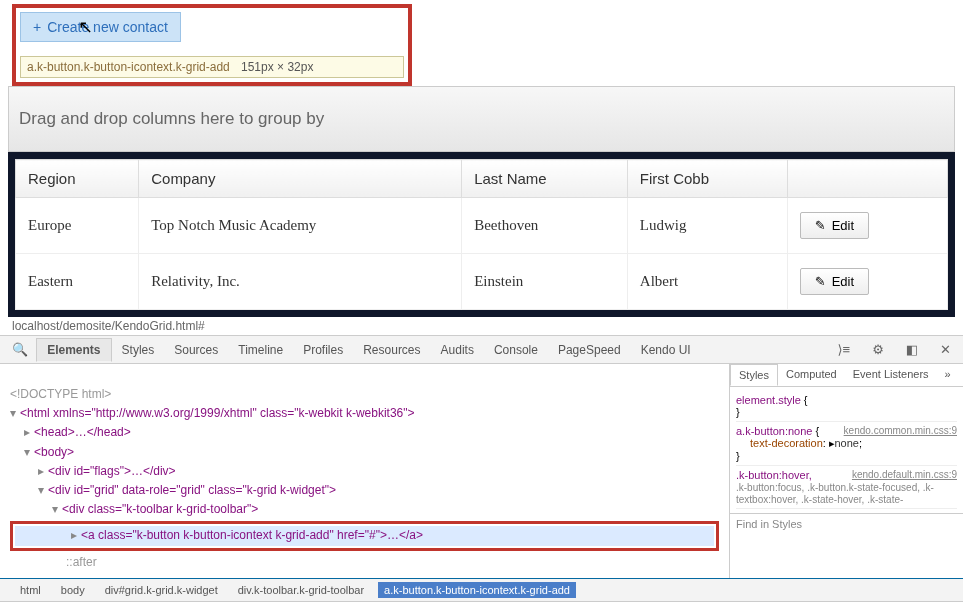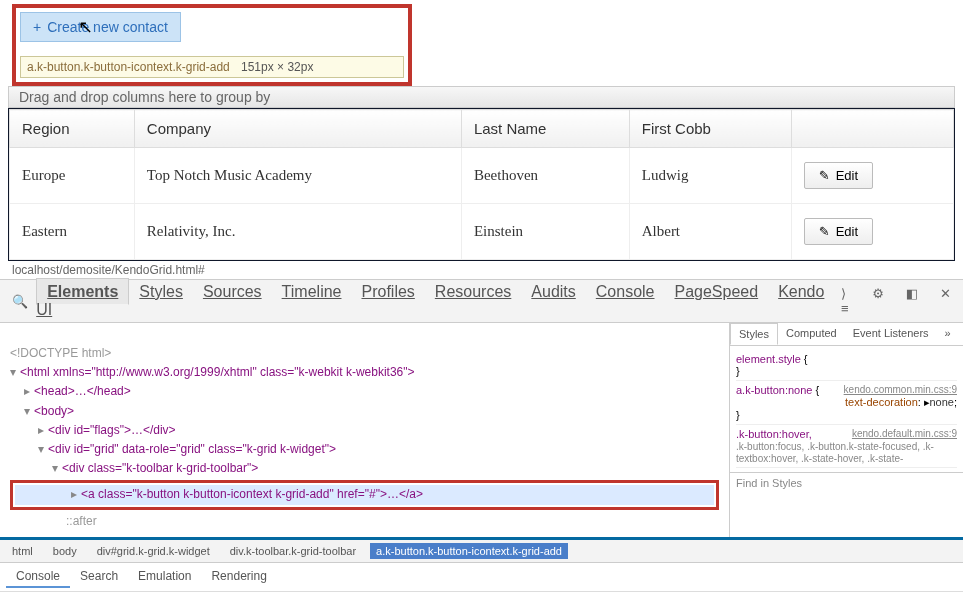--- a/index.html
+++ b/index.html
@@ -5,34 +5,34 @@
 * { box-sizing: border-box; margin: 0; padding: 0; font-family: Arial, sans-serif; }
 body { font-size: 13px; background: #fff; }
 
 .page-top { border: 4px solid #c0352d; padding: 4px; margin: 4px 8px 0 12px; width: 400px; position: relative; }
 .create-btn { background: linear-gradient(#eef5fb, #d5e7f6); border: 1px solid #9cc3e6; color: #2e6fbb; padding: 6px 12px; display: inline-flex; align-items: center; gap: 6px; font-size: 14px; cursor: pointer; }
 .create-btn.highlighted { background: #cce3f7; }
 .cursor-ptr { position: absolute; top: 8px; left: 62px; font-size: 18px; pointer-events: none; }
 .tooltip-box { background: #fdfbe6; border: 1px solid #ccc798; padding: 3px 6px; margin-top: 14px; font-family: monospace; font-size: 12px; color: #555; }
 .tooltip-box .sel { color: #8a6d3b; }
 
-.group-header { background: linear-gradient(#f7f7f7, #e6e6e6); color: #666; padding: 2px 10px; font-size: 14px; border: 1px solid #ccc; margin: 0 8px; }
+.group-header { background: linear-gradient(#f7f7f7, #e6e6e6); color: #666; padding: 22px 10px; font-size: 17px; border: 1px solid #ccc; margin: 0 8px; }
 
-.grid-wrap { margin: 0 8px; border: 1px solid #0f172a; }
+.grid-wrap { margin: 0 8px; border: 7px solid #0f172a; }
 table { width: 100%; border-collapse: collapse; }
 th { background: linear-gradient(#fff, #f0f0f0); text-align: left; padding: 10px 12px; font-weight: normal; font-size: 15px; color: #333; border: 1px solid #ddd; }
 td { padding: 14px 12px; border: 1px solid #eee; font-size: 15px; font-family: Georgia, serif; color: #333; vertical-align: middle; }
 .edit-btn { background: linear-gradient(#fff, #eee); border: 1px solid #bbb; padding: 5px 14px; border-radius: 2px; cursor: pointer; display: inline-flex; align-items: center; gap: 6px; font-size: 13px; }
 
 .url-bar { color: #666; font-size: 12px; padding: 2px 4px; margin-left: 8px; }
 
 .devtools { border-top: 1px solid #ccc; background: #f3f3f3; }
 .dt-tabs { display: flex; align-items: center; gap: 0; border-bottom: 1px solid #ccc; padding: 2px 4px; }
 .dt-tabs .icon-sm { padding: 4px 8px; color: #666; cursor: pointer; }
-.dt-tabs .tab { padding: 4px 10px; color: #555; cursor: pointer; font-size: 16px; text-decoration: underline; }
+.dt-tabs .tab { padding: 4px 10px; color: #555; cursor: pointer; font-size: 12px; }
 .dt-tabs .tab.active { font-weight: bold; background: #e8e8e8; border: 1px solid #ccc; border-bottom-color: #f3f3f3; }
 .dt-tabs .spacer { flex: 1; }
 .dt-right-icons { display: flex; gap: 6px; }
 
 .dt-body { display: flex; background: #fff; }
 .elements-panel { flex: 1; padding: 6px 10px; font-family: monospace; font-size: 12px; color: #333; overflow: hidden; margin-top: 15px; }
 .elements-panel .line { white-space: nowrap; line-height: 1.6; }
 .elements-panel .tag { color: #881280; }
 .elements-panel .doctype { color: #999; }
 .elements-panel .indent1 { padding-left: 14px; }
@@ -45,26 +45,26 @@
 .highlight-box .line { background: #dbeaff; }
 
 .styles-panel { width: 234px; border-left: 1px solid #ccc; font-family: monospace; font-size: 11px; }
 .styles-tabs { display: flex; border-bottom: 1px solid #ccc; }
 .styles-tabs .st { padding: 4px 8px; color: #555; cursor: pointer; }
 .styles-tabs .st.active { background: #fff; border: 1px solid #ccc; border-bottom-color: #fff; }
 .styles-body { padding: 4px 6px; }
 .styles-body .rule { border-bottom: 1px solid #eee; padding: 3px 0; }
 .styles-body .selector { color: #881280; }
 .styles-body .src { color: #888; text-decoration: underline; float: right; font-size: 10px; }
-.styles-body .prop { padding-left: 14px; text-align: right; }
+.styles-body .prop { padding-left: 14px; }
 .styles-body .prop-name { color: #994500; }
 .styles-body .prop-val { color: #333; }
 .find-styles { color: #888; padding: 4px 6px; border-top: 1px solid #ccc; font-family: Liberation Sans, sans-serif; }
 
-.breadcrumb { background: #f3f3f3; border-top: 3px solid #0369a1; padding: 3px 6px; font-size: 11px; display: flex; gap: 8px; }
+.breadcrumb { background: #f3f3f3; border-top: 1px solid #0369a1; padding: 3px 14px; font-size: 11px; display: flex; gap: 8px; }
 .breadcrumb .crumb { color: #555; cursor: pointer; padding: 2px 6px; }
 .breadcrumb .crumb.active { background: #4a7ec9; color: #fff; }
 
 .console-drawer { border-top: 1px solid #ccc; background: #fff; }
 .console-tabs { display: flex; gap: 0; padding: 3px 6px; border-bottom: 1px solid #ddd; font-size: 12px; }
 .console-tabs .ct { padding: 3px 10px; color: #555; cursor: pointer; }
 .console-tabs .ct.active { border-bottom: 2px solid #5b94d6; }
 </style>
 </head>
 <body>

